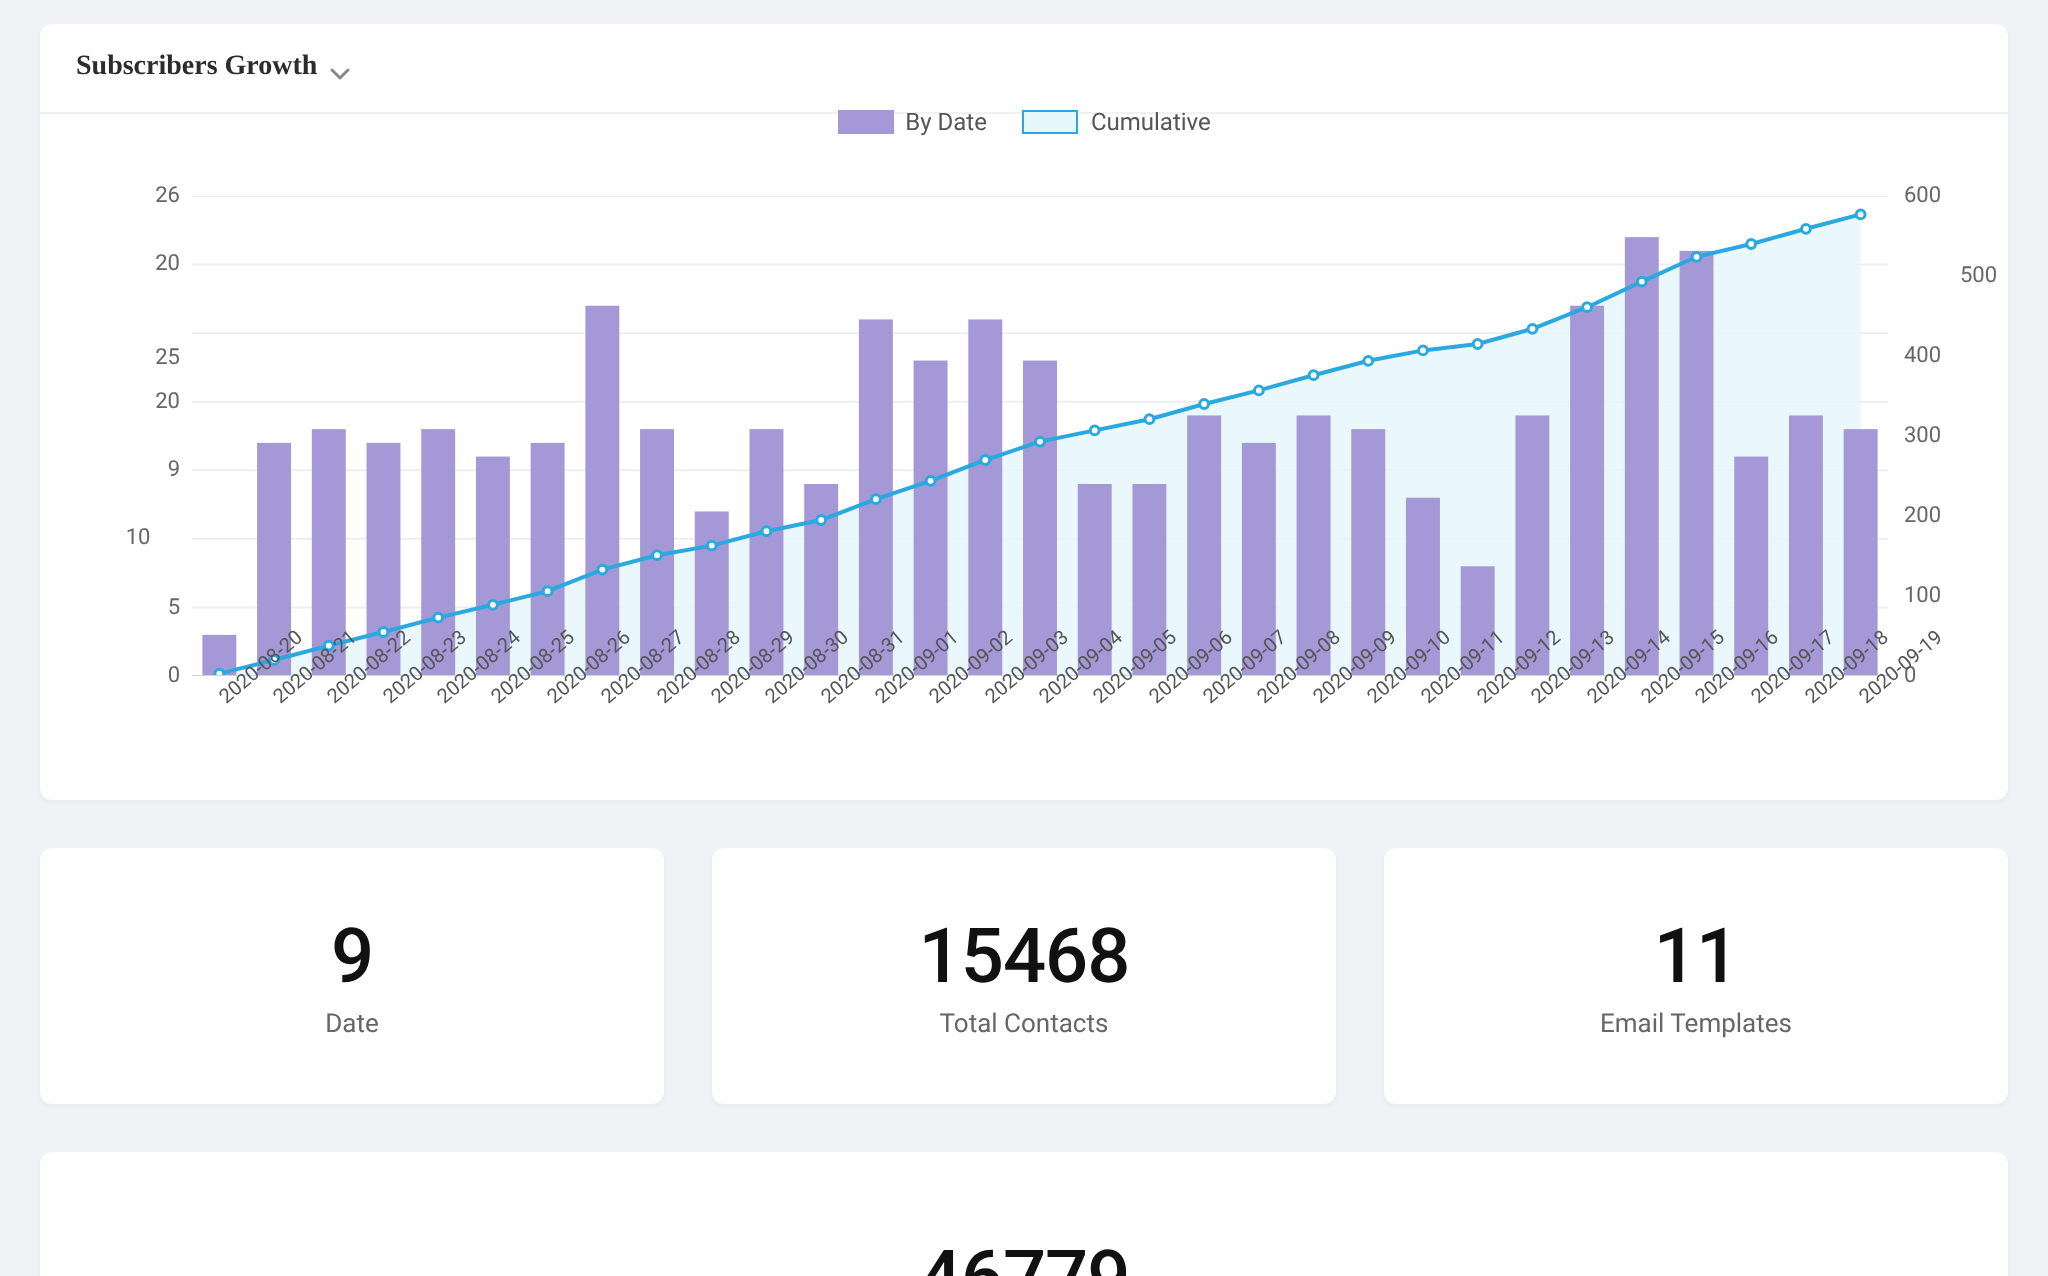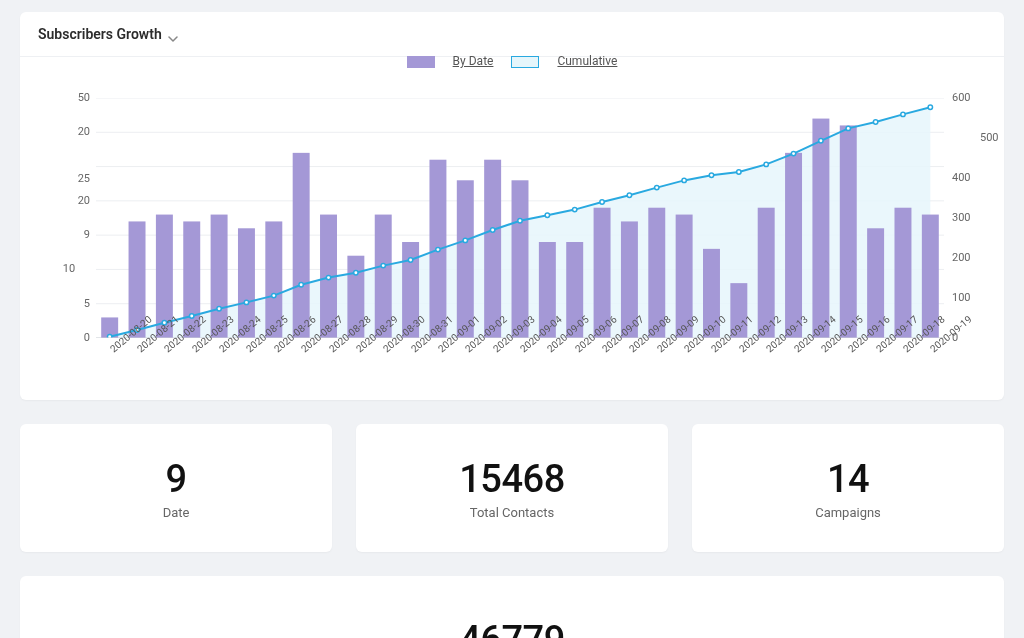--- a/index.html
+++ b/index.html
@@ -19,30 +19,31 @@
     position: absolute;
     left: 20px; top: 12px;
     width: 984px;
     height: 388px;
     box-sizing: border-box;
   }
   .chart-header {
     display: flex; align-items: center;
     padding: 14px 18px;
     border-bottom: 1px solid #eef0f3;
+    font-family: Liberation Serif, serif;
   }
   .chart-title {
     font-size: 14px; font-weight: 600; color: #2c2c2c;
   }
   .chev { margin-left: 6px; width: 10px; height: 10px; display:inline-block;}
   .legend {
     position:absolute; left:0; right:0; top:42px; display:flex; justify-content:center; gap:18px;
     font-size:12px; color:#555;
   }
-  .leg-item { display:flex; align-items:flex-end; gap:18px;text-decoration:underline;}
+  .leg-item { display:flex; align-items:center; gap:6px;}
   .swatch-bar { width:28px; height:12px; background:#A498D6; display:inline-block;}
   .swatch-line { width:28px; height:12px; background:#e6f6fb; border:1.5px solid #29a9e0; box-sizing:border-box;}
   .plot {
     position:absolute;
     left: 76px; top: 86px; width: 848px; height: 240px;
   }
   .axis-label { position:absolute; font-size:11px; color:#666; }
   .xlabels {
     position:absolute; left:76px; top:330px; width:848px; height:50px;
   }
@@ -93,21 +94,21 @@
   </div>
 
   <div id="yl-labels">
       <div class="axis-label" style="right: 914px; top: 319px; width: 30px; text-align: right; left: 40px; position: absolute;">0</div>
       <div class="axis-label" style="right: 914px; top: 284.714px; width: 30px; text-align: right; left: 40px; position: absolute;">5</div>
       <div class="axis-label" style="right: 914px; top: 250.429px; width: 30px; text-align: center; left: 34px; position: absolute;">10</div>
       <div class="axis-label" style="right: 914px; top: 216.143px; width: 30px; text-align: right; left: 40px; position: absolute;">9</div>
       <div class="axis-label" style="right: 914px; top: 181.857px; width: 30px; text-align: right; left: 40px; position: absolute;">20</div>
       <div class="axis-label" style="right: 914px; top: 147.571px; width: 30px; text-align: right; left: 40px; position: absolute; margin-top: 12px;">25</div>
       <div class="axis-label" style="right: 914px; top: 113.286px; width: 30px; text-align: right; left: 40px; position: absolute;">20</div>
-      <div class="axis-label" style="right: 914px; top: 79px; width: 30px; text-align: right; left: 40px; position: absolute;">50</div>
+      <div class="axis-label" style="right: 914px; top: 79px; width: 30px; text-align: right; left: 40px; position: absolute;">26</div>
     </div>
   <div id="yr-labels">
       <div class="axis-label" style="position: absolute; left: 932px; top: 319px;">0</div>
       <div class="axis-label" style="position: absolute; left: 932px; top: 279px;">100</div>
       <div class="axis-label" style="position: absolute; left: 932px; top: 239px;">200</div>
       <div class="axis-label" style="position: absolute; left: 932px; top: 199px;">300</div>
       <div class="axis-label" style="position: absolute; left: 932px; top: 159px;">400</div>
       <div class="axis-label" style="position: absolute; left: 932px; top: 119px; margin-left: 28px;">500</div>
       <div class="axis-label" style="position: absolute; left: 932px; top: 79px;">600</div>
     </div>
@@ -257,22 +258,22 @@
 <div class="stats-row">
   <div class="card stat">
     <div class="stat-val">9</div>
     <div class="stat-lbl">Date</div>
   </div>
   <div class="card stat">
     <div class="stat-val">15468</div>
     <div class="stat-lbl">Total Contacts</div>
   </div>
   <div class="card stat">
-    <div class="stat-val">14</div>
-    <div class="stat-lbl">Campaigns</div>
+    <div class="stat-val">11</div>
+    <div class="stat-lbl">Email Templates</div>
   </div>
 </div>
 
 <div class="stats-row2">
   <div class="card stat stat2">
     <div class="stat-val">46779</div>
   </div>
 </div>
 
 </body></html>

